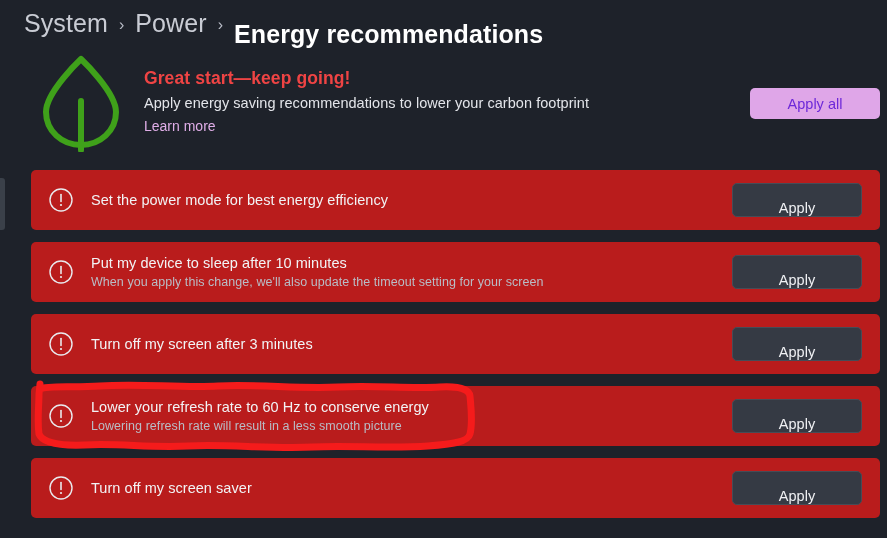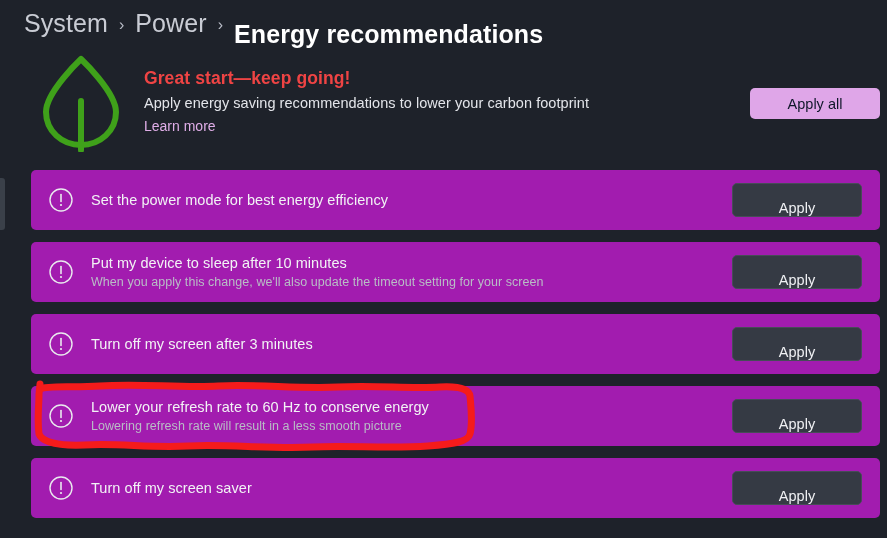--- a/index.html
+++ b/index.html
@@ -95,39 +95,39 @@
     cursor: pointer;
     display: inline-block;
   }
   .apply-all {
     position: absolute;
     left: 719px;
     top: 38px;
     width: 130px;
     height: 31px;
     background: #dfa6e8;
-    color: #0f172a;
+    color: #6d28d9;
     border: none;
     border-radius: 5px;
     font-family: "Liberation Sans", sans-serif;
     font-size: 14.5px;
     cursor: pointer;
     padding: 4px;
   }
 
   
   .rows {
     position: absolute;
     left: 31px;
     top: 170px;
     width: 849px;
   }
   .rec-row {
     position: relative;
-    background: #a21caf;
+    background: #b91c1c;
     border-radius: 5px;
     height: 60px;
     margin-bottom: 12px;
     display: flex;
     align-items: center;
   }
   .rec-icon {
     position: absolute;
     left: 17px;
     top: 50%;

